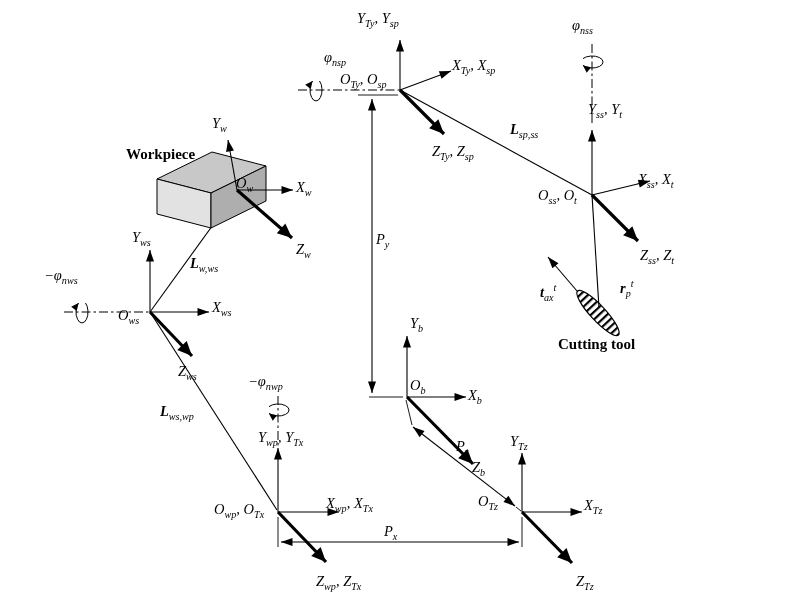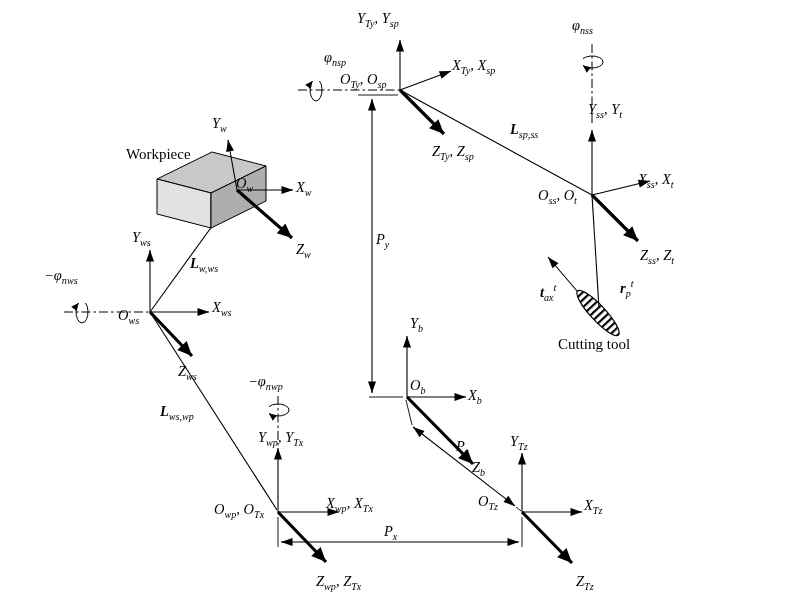--- a/index.html
+++ b/index.html
@@ -3,21 +3,21 @@
 <meta charset="utf-8">
 <style>
   html,body{margin:0;padding:0;background:#fff;}
   .stage{position:relative;width:792px;height:612px;background:#ffffff;overflow:hidden;
          font-family:"Liberation Serif","DejaVu Serif",serif;}
   .stage svg{position:absolute;left:0;top:0;}
   .lbl{position:absolute;font-style:italic;font-size:14.5px;line-height:1.1;color:#000;white-space:nowrap;}
   .lbl sub{font-size:0.7em;font-style:italic;}
   .lbl sup{font-size:0.7em;}
   .lbl b{font-weight:bold;}
-  .caption{font-style:normal;font-weight:normal;font-size:15px;}
+  .caption{font-style:normal;font-weight:bold;font-size:15px;}
   .mk{fill:#000;stroke:none;}
   .dd{stroke-dasharray:9 3 2.5 3;stroke-width:1;}
   .zax{stroke-width:3.2;}
   .rot{stroke-width:1;fill:none;}
   .ext{stroke-width:0.9;}
   .thin{stroke-width:1.1;}
 </style>
 </head>
 <body>
 

